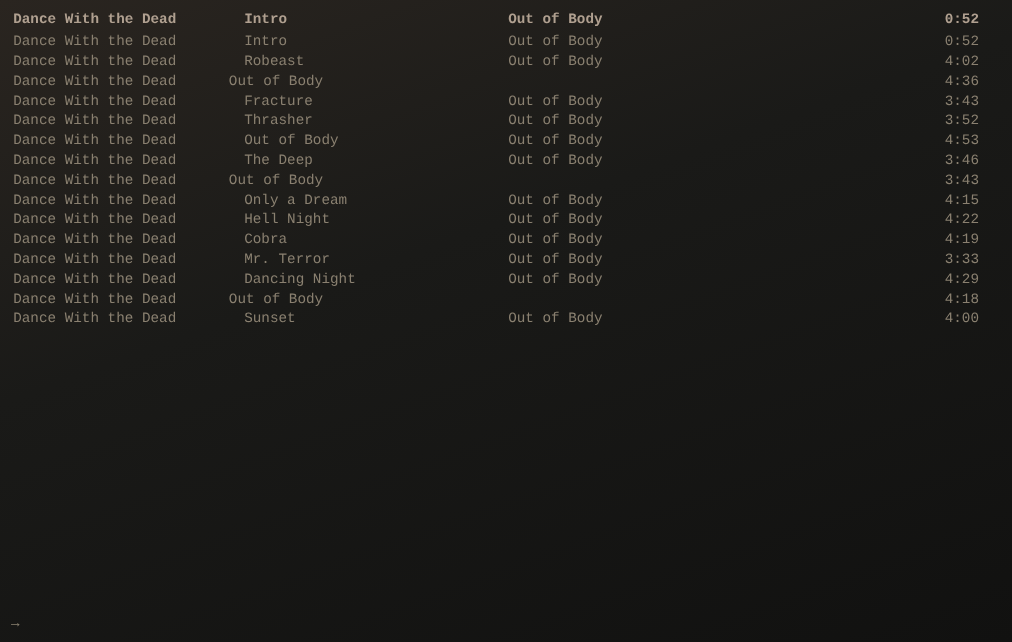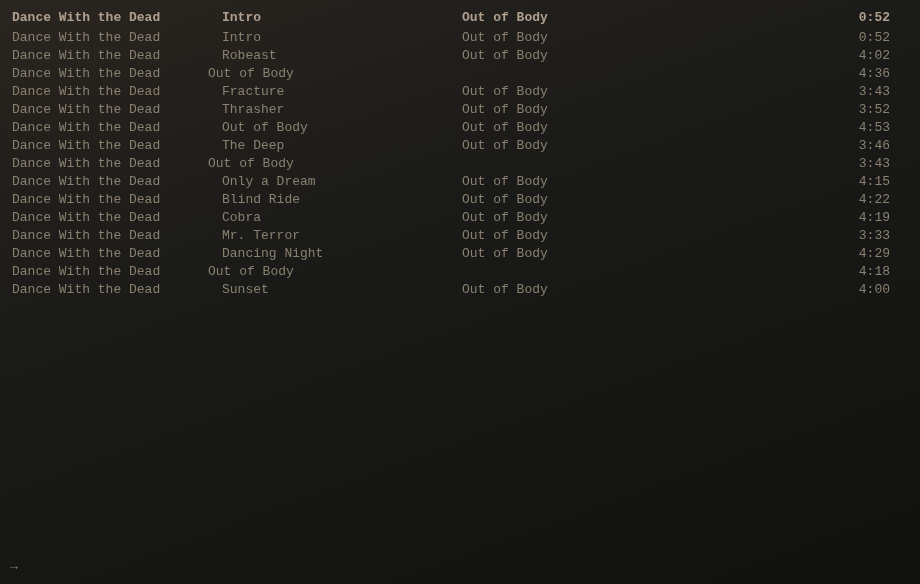--- a/index.html
+++ b/index.html
@@ -133,21 +133,21 @@
       <span class="col-duration">3:43</span>
     </div>
     <div class="track-row">
       <span class="col-artist">Dance With the Dead</span>
       <span class="col-title">Only a Dream</span>
       <span class="col-album">Out of Body</span>
       <span class="col-duration">4:15</span>
     </div>
     <div class="track-row">
       <span class="col-artist">Dance With the Dead</span>
-      <span class="col-title">Blind Ride</span>
+      <span class="col-title">Hell Night</span>
       <span class="col-album">Out of Body</span>
       <span class="col-duration">4:22</span>
     </div>
     <div class="track-row">
       <span class="col-artist">Dance With the Dead</span>
       <span class="col-title">Cobra</span>
       <span class="col-album">Out of Body</span>
       <span class="col-duration">4:19</span>
     </div>
     <div class="track-row">

